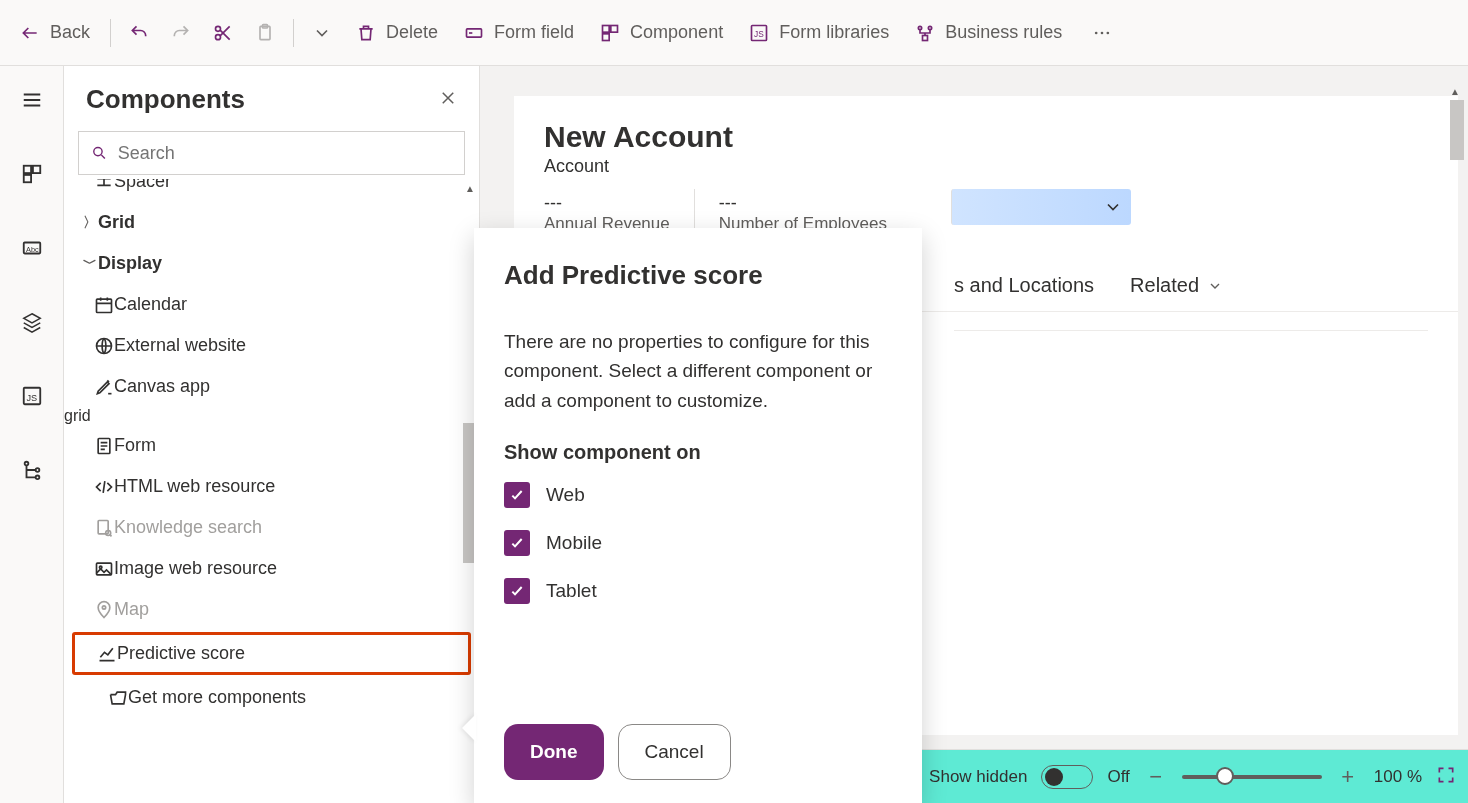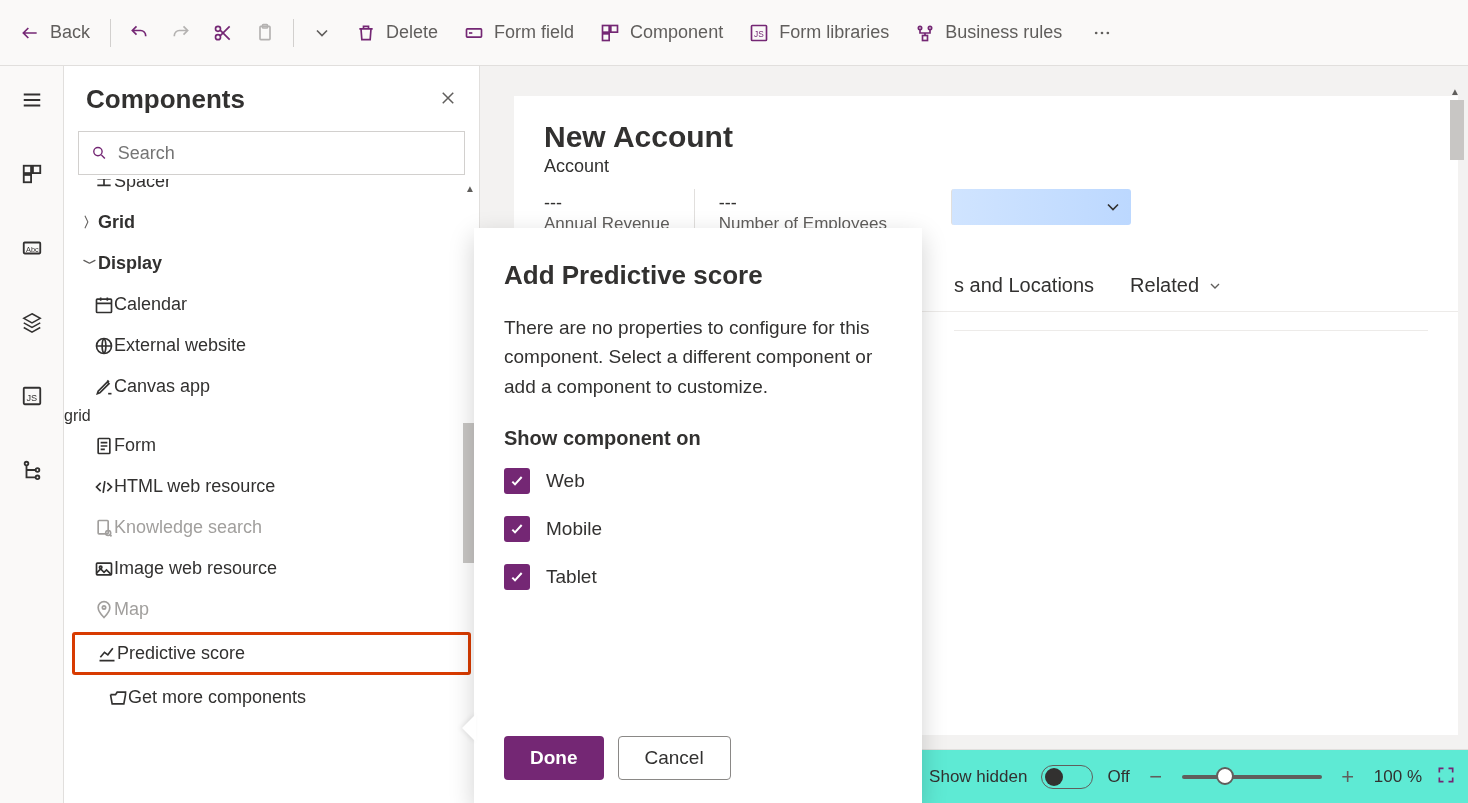--- a/index.html
+++ b/index.html
@@ -69,28 +69,28 @@
 .footer-bar .lbl { font-size:17px; color:#323130; }
 .toggle { width:52px; height:24px; border:1px solid #605e5c; border-radius:12px; position:relative; }
 .toggle .knob { width:18px; height:18px; background:#323130; border-radius:50%; position:absolute; top:2px; left:3px; }
 .zoom-slider { width:140px; height:4px; background:#605e5c; position:relative; border-radius:2px; }
 .zoom-slider .zknob { width:18px; height:18px; border:2px solid #605e5c; background:#fff; border-radius:50%; position:absolute; top:-8px; left:34px; }
 .footer-bar .zbtn { font-size:22px; color:#605e5c; width:24px; text-align:center; cursor:pointer; }
 .footer-bar .fit svg { width:20px; height:20px; stroke:#742774; fill:none; }
 
 .dialog { position:absolute; left:474px; top:228px; width:448px; height:576px; background:#fff; box-shadow:0 8px 24px rgba(0,0,0,.18); padding:32px 30px 24px 30px; display:flex; flex-direction:column; }
 .dialog .pointer { position:absolute; left:-12px; top:486px; width:0; height:0; border-top:14px solid transparent; border-bottom:14px solid transparent; border-right:14px solid #fff; filter:drop-shadow(-2px 0 2px rgba(0,0,0,.08)); }
-.dialog h3 { font-size:26px; font-weight:600; margin-bottom:22px; }
+.dialog h3 { font-size:26px; font-weight:600; margin-bottom:36px; }
 .dialog p { font-size:19px; color:#323130; line-height:1.55; margin-bottom:26px; }
 .dialog h4 { font-size:20px; font-weight:600; margin-bottom:18px; }
 .check-row { display:flex; align-items:center; gap:16px; margin-bottom:22px; font-size:19px; }
 .checkbox { width:26px; height:26px; background:#742774; border-radius:3px; display:flex; align-items:center; justify-content:center; }
 .checkbox svg { width:16px; height:16px; stroke:#fff; stroke-width:3; fill:none; }
 .dialog-buttons { margin-top:auto; display:flex; gap:14px; }
-.dlg-btn { height:44px; padding:0 26px; font-size:19px; border-radius:4px; cursor:pointer; display:flex; align-items:center; }
+.dlg-btn { height:56px; padding:0 26px; font-size:19px; border-radius:14px; cursor:pointer; display:flex; align-items:center; }
 .dlg-btn.primary { background:#742774; color:#fff; border:none; font-weight:600; }
 .dlg-btn.secondary { background:#fff; border:1px solid #8a8886; color:#323130; }
 </style>
 </head>
 <body>
 
 <div class="toolbar">
   <div class="btn back">
     <svg viewBox="0 0 24 24" class="purple-stroke">
         <path d="M20 12H4M10 6l-6 6 6 6" stroke-width="2"></path>

